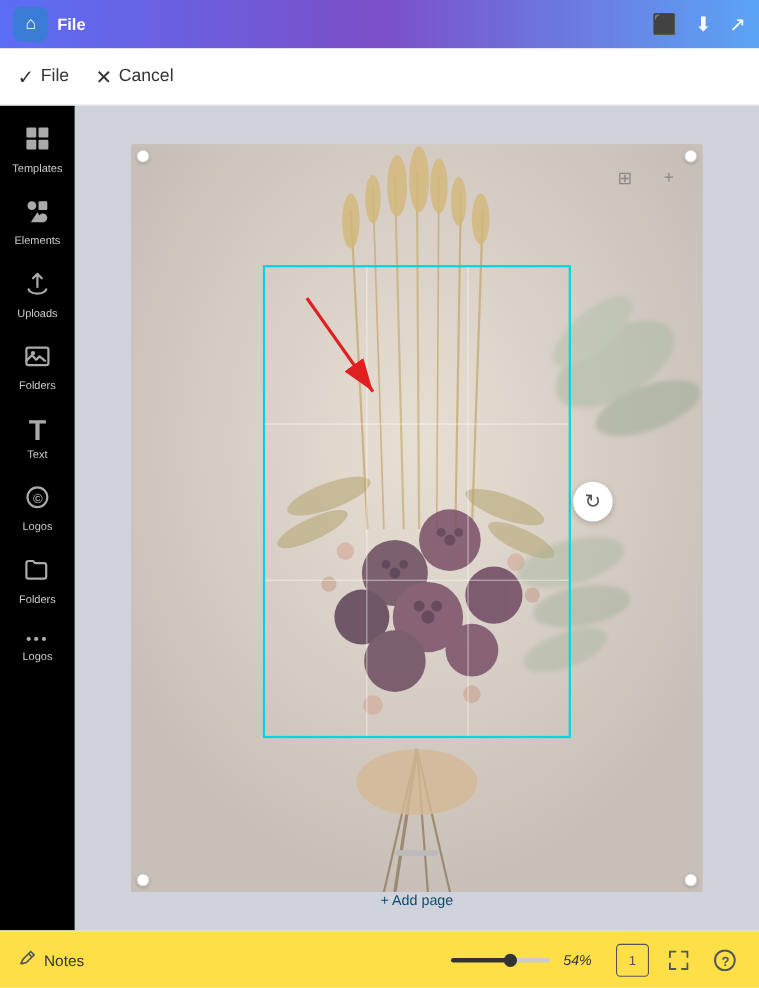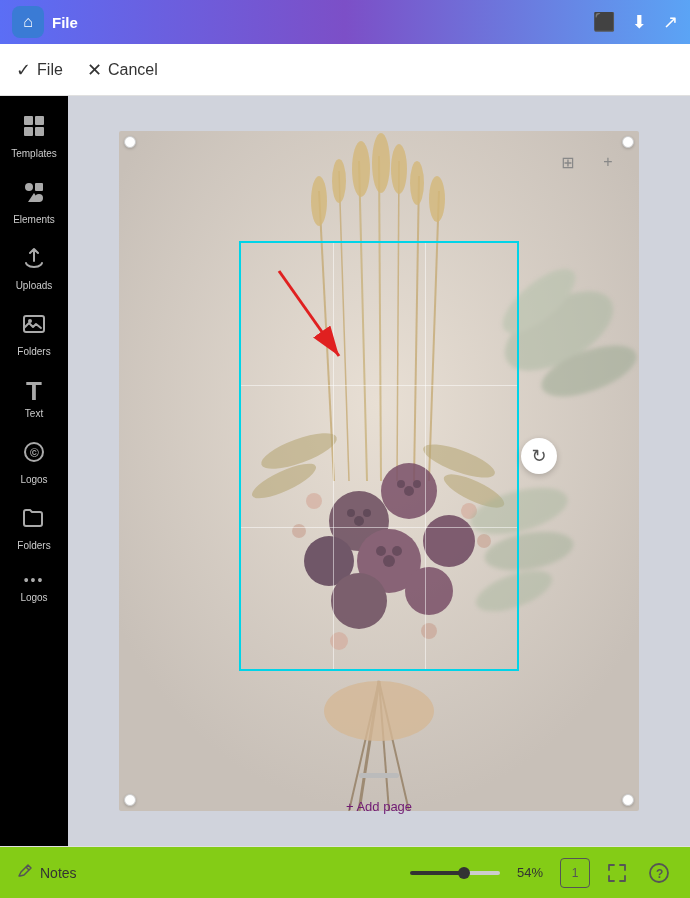--- a/index.html
+++ b/index.html
@@ -203,33 +203,33 @@
       width: 30px; height: 30px;
       display: flex; align-items: center; justify-content: center;
       color: #888;
       cursor: pointer;
       font-size: 16px;
     }
 
     
     .add-page {
       position: absolute;
-      bottom: 32px;
+      bottom: 20px;
       left: 50%;
       transform: translateX(-50%);
-      color: #701a75;
+      color: #0c4a6e;
       font-size: 13px;
       cursor: pointer;
       white-space: nowrap;
     }
 
     
     .bottom-bar {
       height: 52px;
-      background: #84cc16;
+      background: #fde047;
       display: flex;
       align-items: center;
       padding: 0 16px;
       border-top: 1px solid #e0e0e0;
       gap: 12px;
       flex-shrink: 0;
     }
     .bottom-notes {
       display: flex; align-items: center; gap: 6px;
       font-size: 14px; color: #333; cursor: pointer;
@@ -249,21 +249,21 @@
     .zoom-slider-thumb {
       position: absolute;
       left: 60%;
       top: 50%;
       transform: translate(-50%, -50%);
       width: 12px; height: 12px;
       background: #333;
       border-radius: 50%;
     }
     .zoom-pct {
-      font-size: 13px; color: #333; min-width: 36px; text-align: center;
+      font-size: 13px; color: #333; min-width: 36px; text-align: left; font-style: italic;
     }
     .bottom-icon-btn {
       width: 30px; height: 30px;
       display: flex; align-items: center; justify-content: center;
       color: #555; cursor: pointer; font-size: 16px;
     }
     .bottom-icon-btn.bordered {
       border: 1.5px solid #555;
       border-radius: 4px;
       font-size: 12px;

